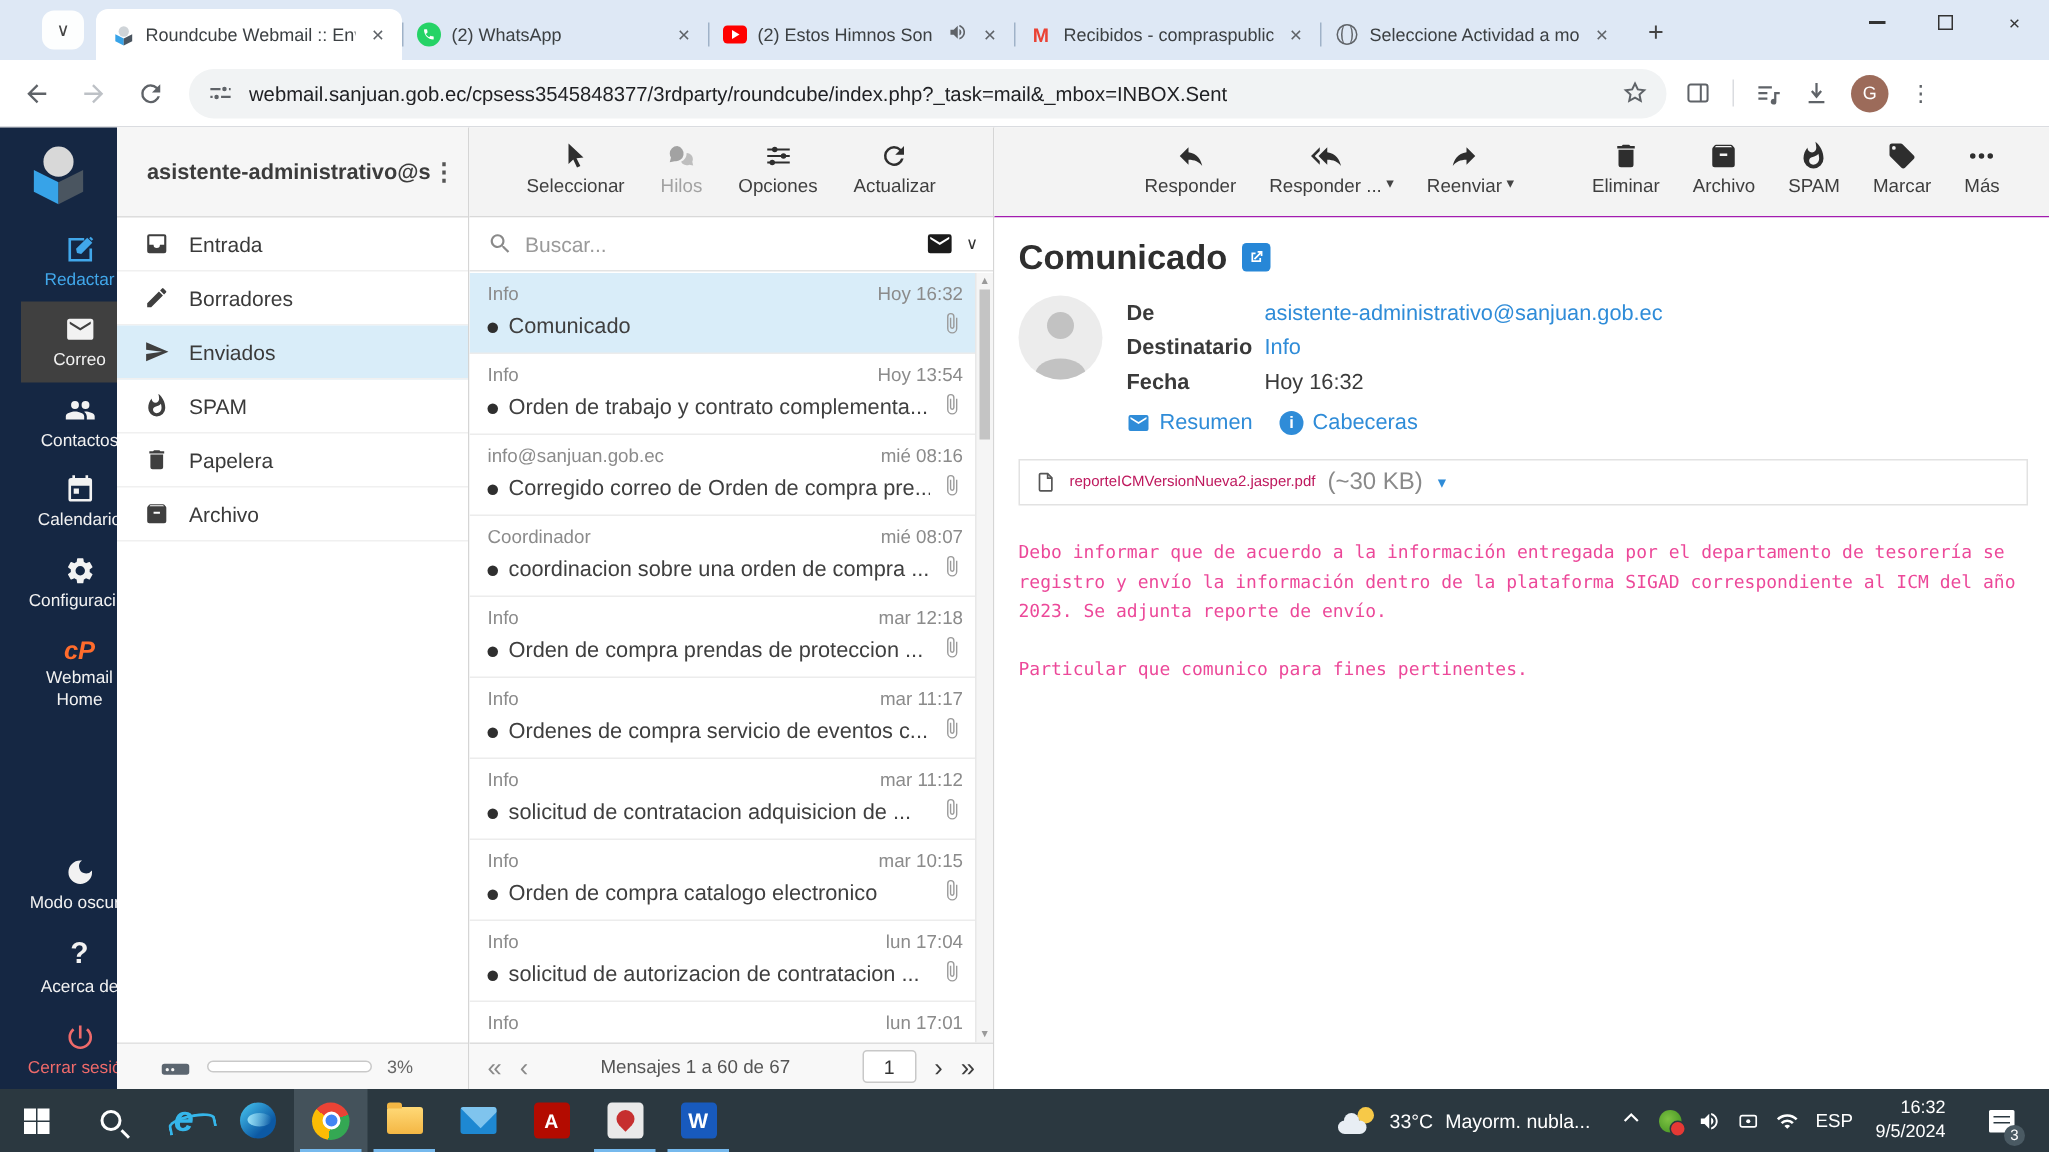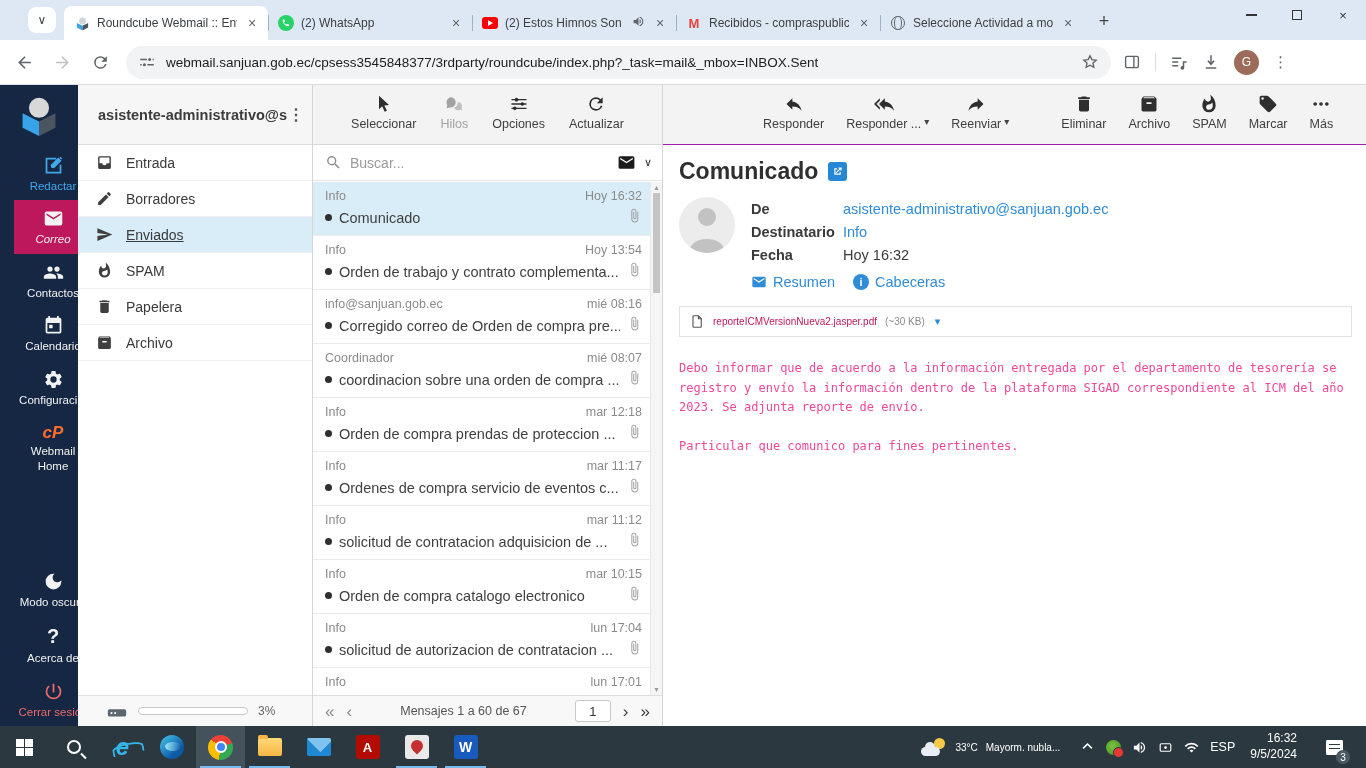--- a/index.html
+++ b/index.html
@@ -44,34 +44,34 @@
 
   
   .app { position:absolute; top:85px; left:0; right:0; bottom:42px; display:flex; }
 
   
   .appside { width:78px; background:#152743; color:#fff; display:flex; flex-direction:column; align-items:center; flex-shrink:0; }
   .logo { margin:10px 0 6px; }
   .sitem { width:100%; text-align:center; padding:8px 2px 7px; font-size:11.5px; line-height:1.25; color:#f2f2f2;margin-left:28px; }
   .sitem svg { width:21px; height:21px; display:block; margin:0 auto 3px; }
   .sitem.blue { color:#41a7ea; }
-  .sitem.selected { background:#be185d;font-style:italic; }
+  .sitem.selected { background:#404040; }
   .sitem.red { color:#ef6a6a; }
   .cpmark { font-weight:bold; font-style:italic; font-size:17px; color:#ff6c2c; display:block; margin-bottom:1px; }
   .sspacer { flex:1; }
   .qmark { font-size:20px; font-weight:bold; display:block; margin:0 auto 2px; }
 
   
   .folderpane { width:235px; background:#fff; border-right:1px solid #d5d5d5; position:relative; flex-shrink:0; }
   .fheader { height:60px; background:#f6f6f6; border-bottom:1px solid #ddd; display:flex; align-items:center; padding:0 8px 0 20px; }
   .fheader .acct { flex:1; font-weight:bold; font-size:14.5px; color:#3c3c3c; white-space:nowrap; overflow:hidden; }
   .fheader .kebab { font-size:16px; color:#555; font-weight:bold; }
   .folder { height:36px; display:flex; align-items:center; gap:13px; padding-left:18px; font-size:14px; color:#3a3a3a; border-bottom:1px solid #f0f0f0; }
   .folder svg { width:17px; height:17px; color:#3f3f3f; }
-  .folder.selected { background:#d9edf9;text-decoration:underline; }
+  .folder.selected { background:#d9edf9; }
   .quota { position:absolute; left:0; right:0; bottom:0; height:31px; background:#f8f8f8; border-top:1px solid #e2e2e2; display:flex; align-items:center; gap:10px; padding-left:28px; }
   .quota svg { width:22px; height:22px; color:#5c6670; }
   .qbar { width:110px; height:8px; border:1px solid #c9c9c9; border-radius:4px; background:#fff; overflow:hidden; }
   .qfill { height:100%; width:19px; background:#4aa3e8; border-radius:4px; }
   .qpct { font-size:12px; color:#666; }
 
   
   .listpane { width:350px; position:relative; background:#fff; border-right:1px solid #d5d5d5; flex-shrink:0; }
   .ltoolbar { height:60px; background:#f3f3f3; border-bottom:1px solid #d8d8d8; display:flex; justify-content:center; gap:24px; padding-top:9px; }
   .tbtn { text-align:center; font-size:12.5px; color:#3e3e3e; }
@@ -121,21 +121,21 @@
   .hlabel { width:92px; font-weight:bold; color:#3a3a3a; }
   .hlink { color:#2f8cd8; }
   .hval { color:#3a3a3a; }
   .actions { display:flex; gap:18px; margin:8px 0 0 72px; align-items:center; }
   .alink { display:flex; align-items:center; gap:6px; font-size:14.5px; color:#2f8cd8; }
   .alink svg { width:16px; height:16px; color:#2f8cd8; }
   .infodot { width:16px; height:16px; border-radius:50%; background:#2f8cd8; color:#fff; font-size:11px; font-weight:bold; display:flex; align-items:center; justify-content:center; }
   .attachbar { margin-top:16px; border:1px solid #e2e2e2; height:31px; display:flex; align-items:center; gap:8px; padding:0 10px; }
   .attachbar svg { width:15px; height:15px; color:#555; }
   .aname { font-size:10px; color:#be185d; }
-  .asize { font-size:10px; color:#8a8a8a; }
+  .asize { font-size:16px; color:#8a8a8a; }
   .acaret { font-size:11px; color:#2f8cd8; margin-left:2px; }
   .mbody { margin-top:22px; width:665px; font-family:"DejaVu Sans Mono", monospace; font-size:12px; line-height:19.5px; color:#ec4899; white-space:pre-wrap; }
 
   
   .taskbar { position:absolute; left:0; right:0; bottom:0; height:42px; background:#2b3840; display:flex; align-items:center; color:#fff; }
   .tbicon { width:49px; height:42px; display:flex; align-items:center; justify-content:center; position:relative; }
   .tbicon.running:after { content:""; position:absolute; bottom:0; left:4px; right:4px; height:2.5px; background:#76b9ed; }
   .tbicon.activeapp { background:#44525b; }
   .win-logo { width:17px; height:17px; display:grid; grid-template-columns:8px 8px; grid-gap:1px; }
   .win-logo i { background:#fff; }
@@ -149,21 +149,21 @@
   .chrome-glyph:after { content:""; position:absolute; left:6.5px; top:6.5px; width:12px; height:12px; border-radius:50%; background:#4285f4; border:2px solid #fff; box-sizing:border-box; }
   .folder-glyph { width:24px; height:18px; background:linear-gradient(#ffd977,#f4b744); border-radius:2px; position:relative; }
   .folder-glyph:before { content:""; position:absolute; top:-3px; left:0; width:10px; height:4px; background:#f4b744; border-radius:2px 2px 0 0; }
   .mail-glyph { width:24px; height:18px; background:#1e88d2; border-radius:2px; position:relative; overflow:hidden; }
   .mail-glyph:after { content:""; position:absolute; left:1px; top:-9px; width:22px; height:18px; background:#7fc4ee; transform:rotate(45deg); }
   .pdf-glyph { width:24px; height:24px; background:#b30b00; border-radius:3px; color:#fff; font-size:13px; font-weight:bold; display:flex; align-items:center; justify-content:center; }
   .jasper-glyph { width:24px; height:24px; background:#e9e9e9; border-radius:3px; position:relative; }
   .jasper-glyph:after { content:""; position:absolute; left:6px; top:5px; width:12px; height:12px; border-radius:50% 50% 50% 0; background:#c62f2f; transform:rotate(-45deg); }
   .word-glyph { width:24px; height:24px; background:#185abd; border-radius:3px; color:#fff; font-size:14px; font-weight:bold; display:flex; align-items:center; justify-content:center; }
   .tb-spacer { flex:1; }
-  .weather { display:flex; align-items:center; gap:8px; font-size:10px; padding:0 10px; }
+  .weather { display:flex; align-items:center; gap:8px; font-size:13px; padding:0 10px; }
   .wicon { width:26px; height:18px; position:relative; }
   .wicon .sun { position:absolute; right:2px; top:0; width:11px; height:11px; border-radius:50%; background:#f7c948; }
   .wicon .cloud { position:absolute; left:0; bottom:0; width:19px; height:9px; border-radius:8px; background:#e8eef4; }
   .wicon .cloud:before { content:""; position:absolute; left:4px; top:-5px; width:10px; height:10px; border-radius:50%; background:#e8eef4; }
   .tray { display:flex; align-items:center; gap:11px; padding:0 10px; }
   .tray svg { width:15px; height:15px; color:#fff; }
   .trychev { font-size:11px; }
   .av-glyph { width:15px; height:15px; border-radius:50%; background:radial-gradient(circle at 40% 40%,#7dc242,#3e8e1f); position:relative; }
   .av-glyph:after { content:""; position:absolute; right:-3px; bottom:-3px; width:9px; height:9px; border-radius:50%; background:#e53935; border:1px solid #2b3840; }
   .esp { font-size:12.5px; }

